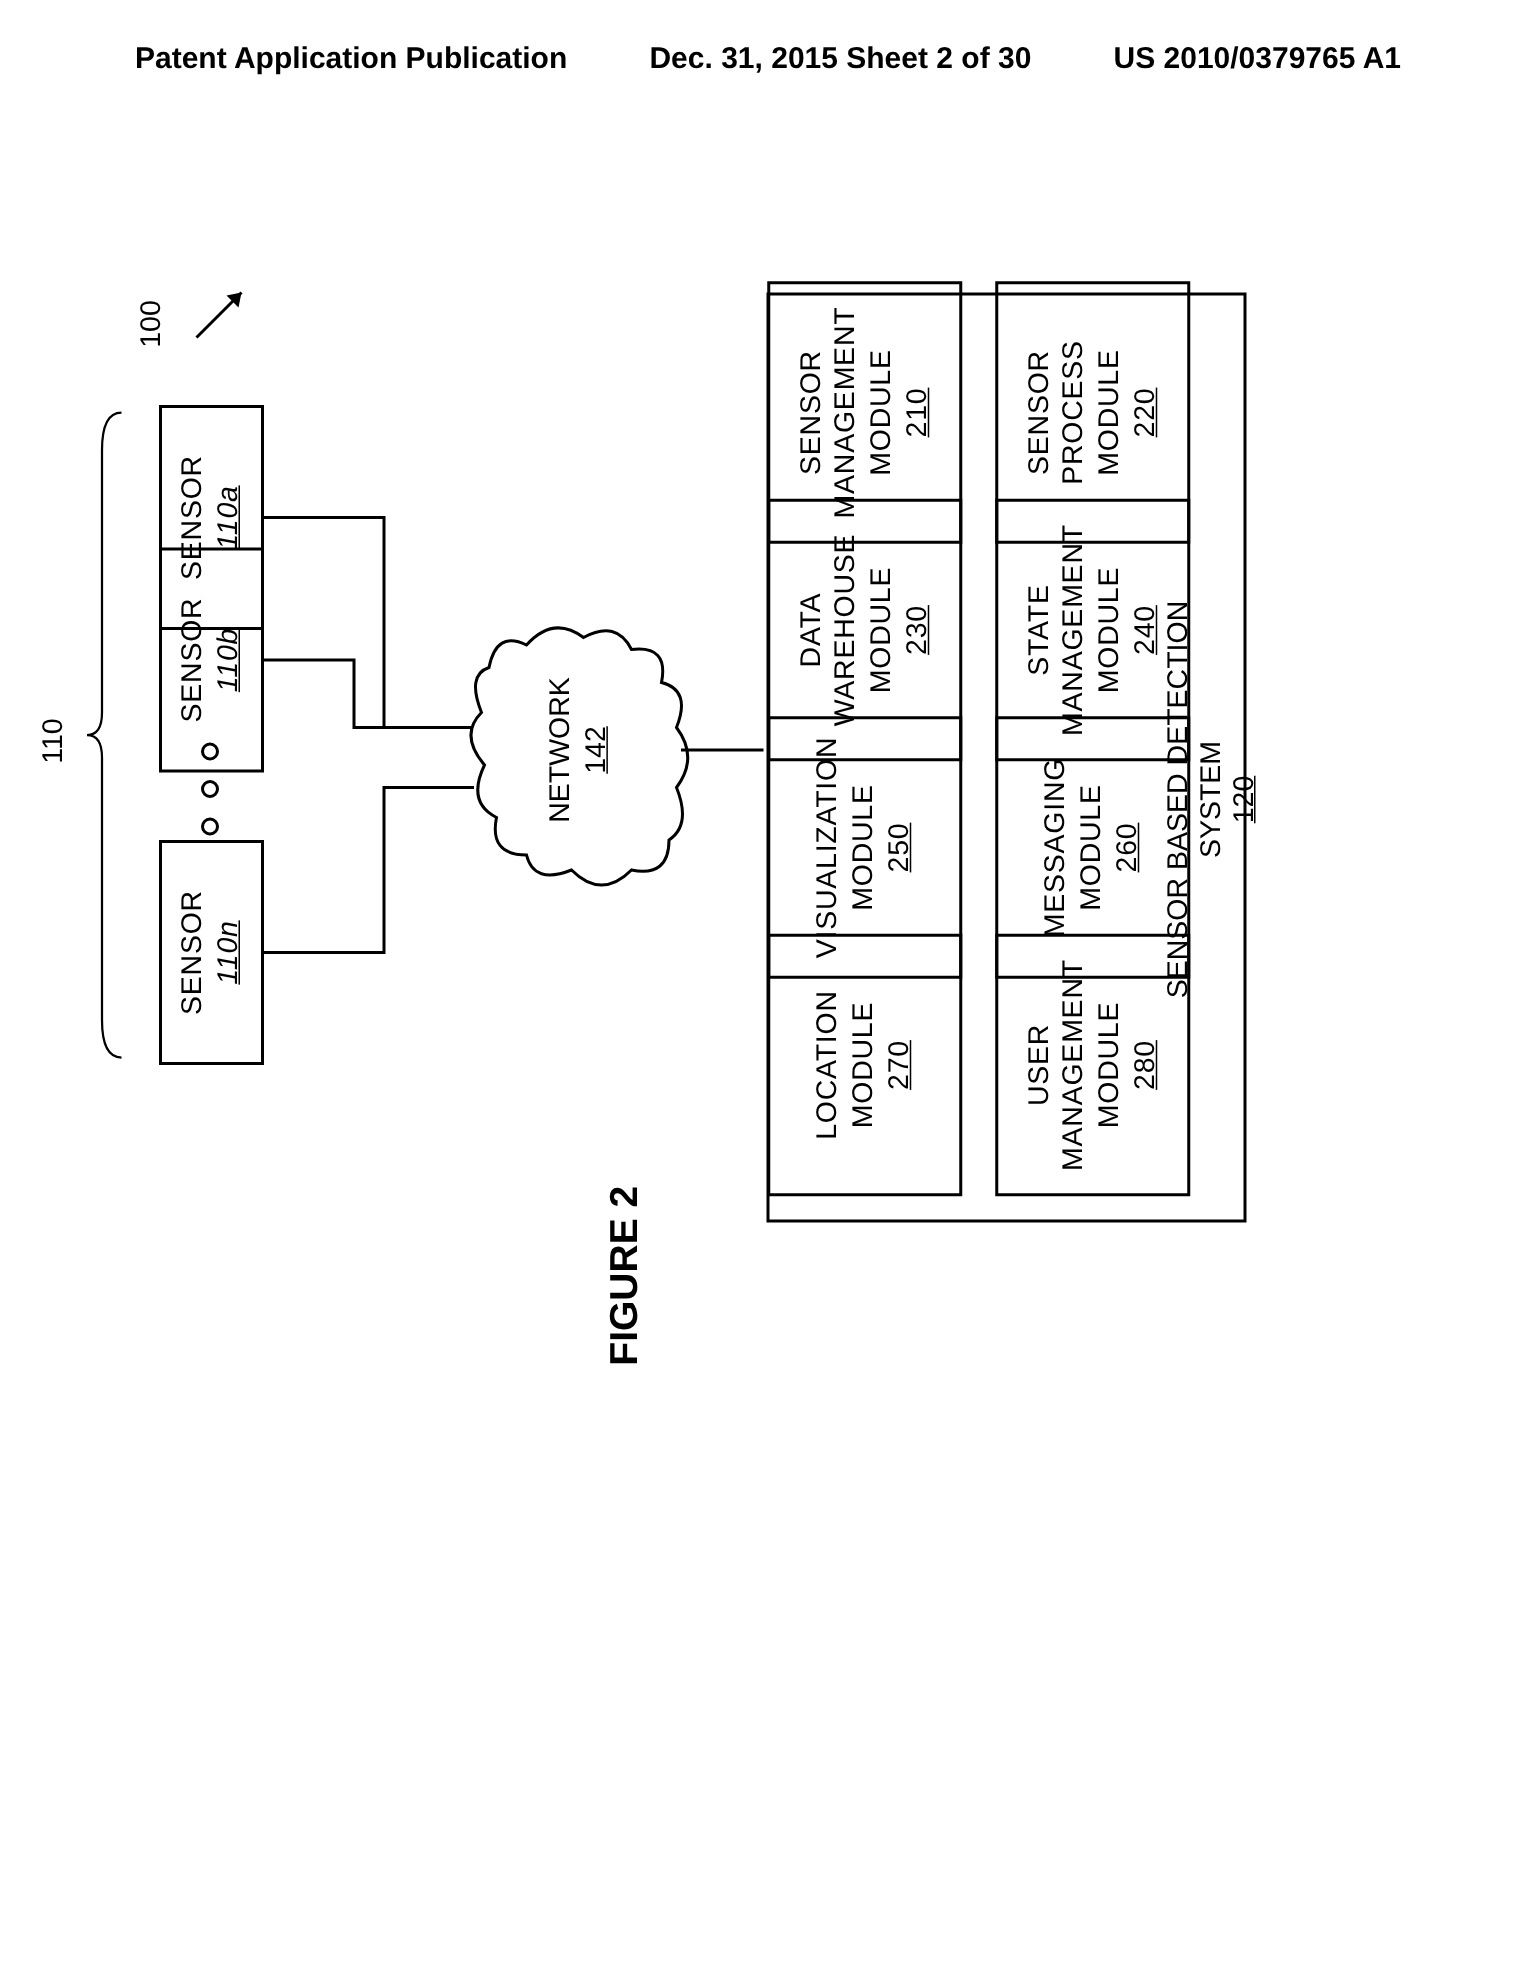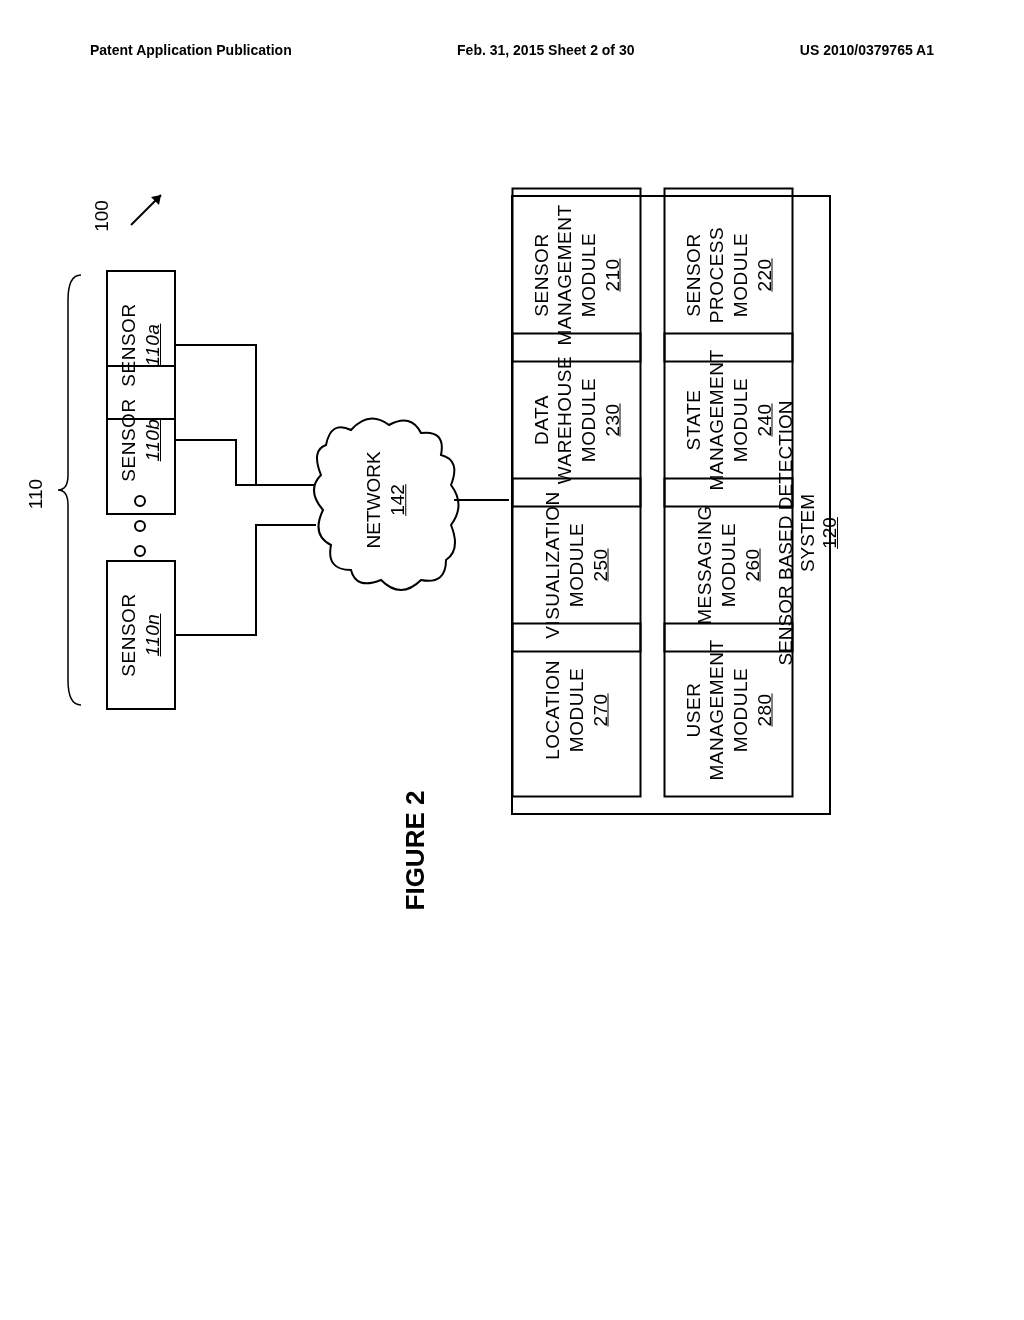--- a/index.html
+++ b/index.html
@@ -5,27 +5,27 @@
     * { margin: 0; padding: 0; box-sizing: border-box; }
     body {
       width: 1024px;
       height: 1320px;
       background: #fff;
       font-family: Arial, Helvetica, sans-serif;
       position: relative;
     }
     .header {
       position: absolute;
-      top: 42px;
+      top: 28px;
       left: 0;
       width: 100%;
       padding: 0 90px;
       display: flex;
       justify-content: space-between;
-      font-size: 14px;
+      font-size: 20px;
       font-weight: bold;
     }
     .diagram-area {
       position: absolute;
       top: 155px;
       left: 96px;
       width: 830px;
       height: 970px;
     }
     .rotated-block {
@@ -111,21 +111,21 @@
       stroke: #000;
       stroke-width: 2;
       fill: none;
     }
   </style>
 </head>
 <body>
 
 <div class="header">
   <span>Patent Application Publication</span>
-  <span>Feb. 31, 2015  Sheet 2 of 30</span>
+  <span>Dec. 31, 2015  Sheet 2 of 30</span>
   <span>US 2010/0379765 A1</span>
 </div>
 
 <div class="diagram-area">
 
   <div class="ref100" style="top:50px; left:-10px;">100</div>
   <svg class="arrow" style="top:30px; left:30px; width:50px; height:50px;">
     <line x1="5" y1="40" x2="35" y2="10" stroke="#000" stroke-width="2"></line>
     <polygon points="35,10 25,12 33,20" fill="#000"></polygon>
   </svg>

